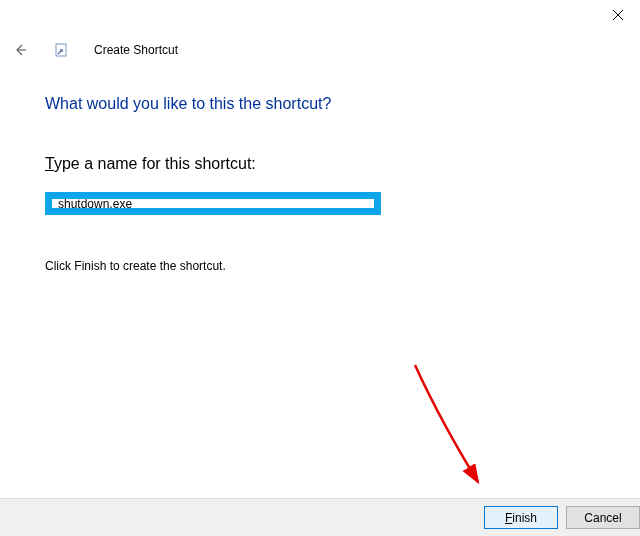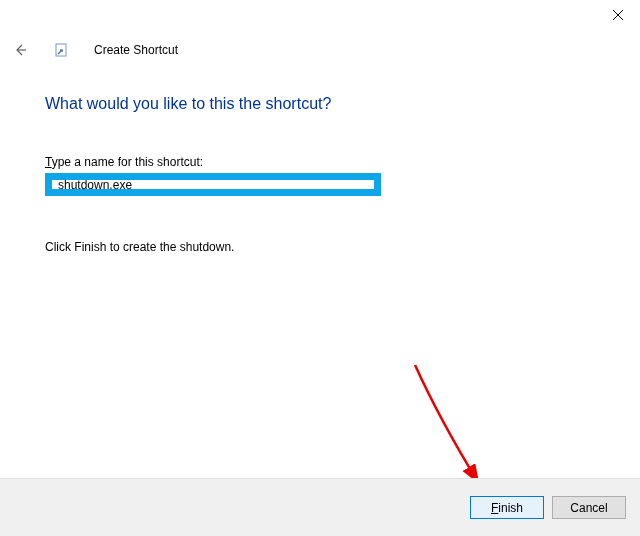--- a/index.html
+++ b/index.html
@@ -65,50 +65,49 @@
       top: 95px;
       right: 30px;
     }
     .heading {
       font-size: 16px;
       color: #003399;
       font-weight: 400;
       margin-bottom: 42px;
     }
     .field-label {
-      font-size: 12px;
+      font-size: 16px;
       color: #000;
-      margin-bottom: 4px;
+      margin-bottom: 19px;
     }
     .field-label .ul { text-decoration: underline; }
     .name-input {
       width: 336px;
       height: 23px;
       border: 7px solid #0ea5e9;
       padding: 2px 6px;
       font-family: "Segoe UI", Tahoma, sans-serif;
       font-size: 12px;
       outline: none;
     }
     .instruction {
       margin-top: 44px;
       font-size: 12px;
     }
     .button-bar {
       position: absolute;
       bottom: 0;
       left: 0;
       right: 0;
-      height: 58px;
+      height: 38px;
       background: #f0f0f0;
       border-top: 1px solid #dfdfdf;
       display: flex;
       align-items: center;
       justify-content: flex-end;
-      padding-right: 14px;
       gap: 8px;
     }
     .btn {
       min-width: 74px;
       height: 23px;
       font-family: "Segoe UI", Tahoma, sans-serif;
       font-size: 12px;
       background: #e1e1e1;
       border: 1px solid #adadad;
       cursor: pointer;
@@ -152,21 +151,21 @@
   </span>
   <span class="wizard-title">Create Shortcut</span>
 </div>
 
 <div class="content">
   <h1 class="heading">What would you like to this the shortcut?</h1>
 
   <div class="field-label"><span class="ul">T</span><span>ype a name for this shortcut:</span></div>
   <input type="text" class="name-input" value="shutdown.exe" style="">
 
-  <div class="instruction">Click Finish to create the shutdown.</div>
+  <div class="instruction">Click Finish to create the shortcut.</div>
 </div>
 
 <svg class="annotation-arrow" style="left:400px; top:360px;" width="100" height="140" viewBox="0 0 100 140">
   <defs>
     <marker id="ah" markerWidth="10" markerHeight="10" refX="7" refY="3" orient="auto">
       <path d="M0,0 L8,3 L0,6 Z" fill="#e60000"></path>
     </marker>
   </defs>
   <path d="M15,5 Q40,60 78,122" stroke="#e60000" stroke-width="2.5" fill="none" marker-end="url(#ah)"></path>
 </svg>

